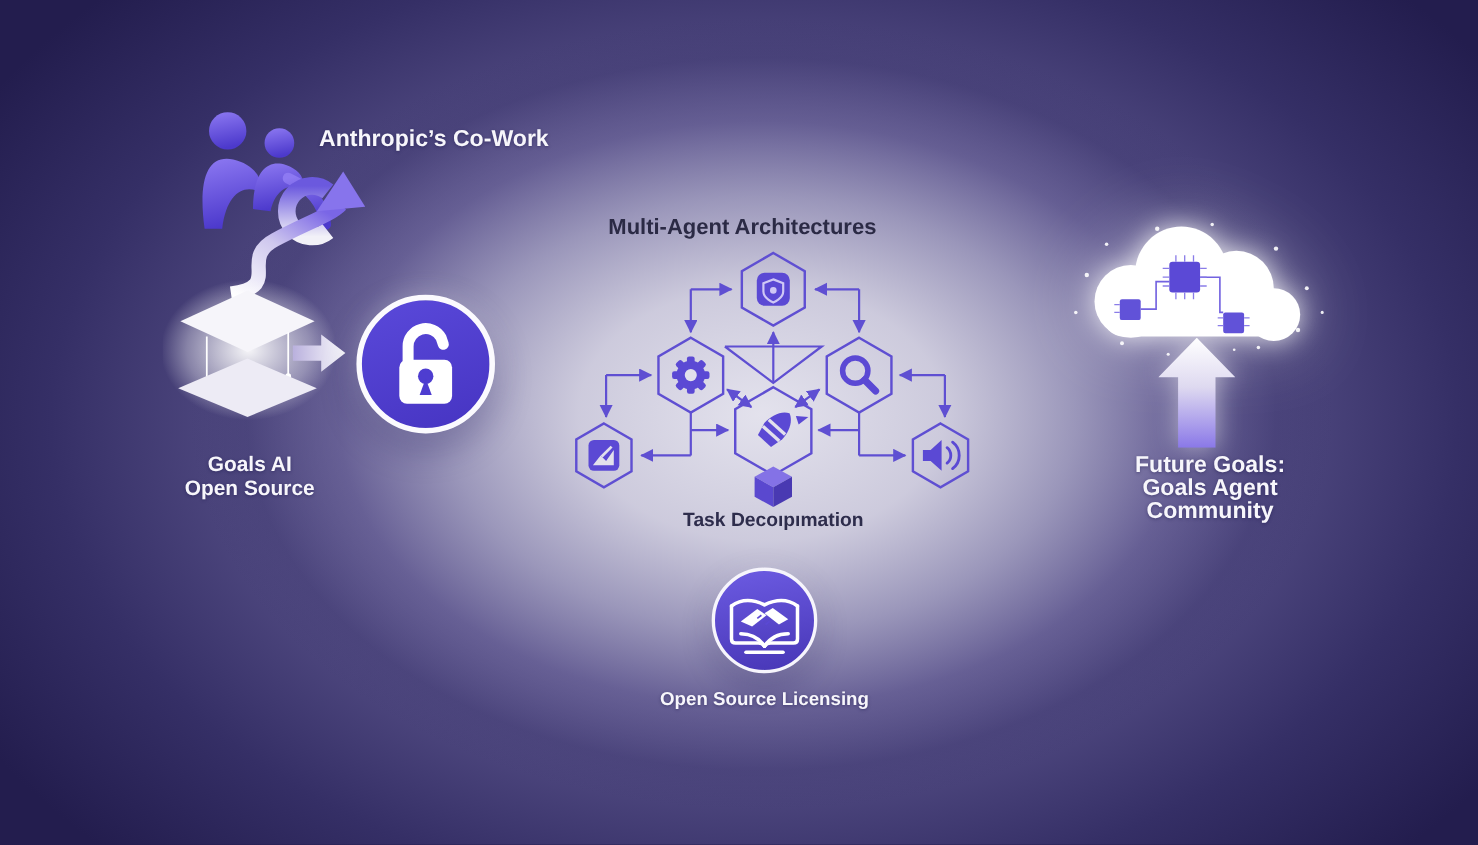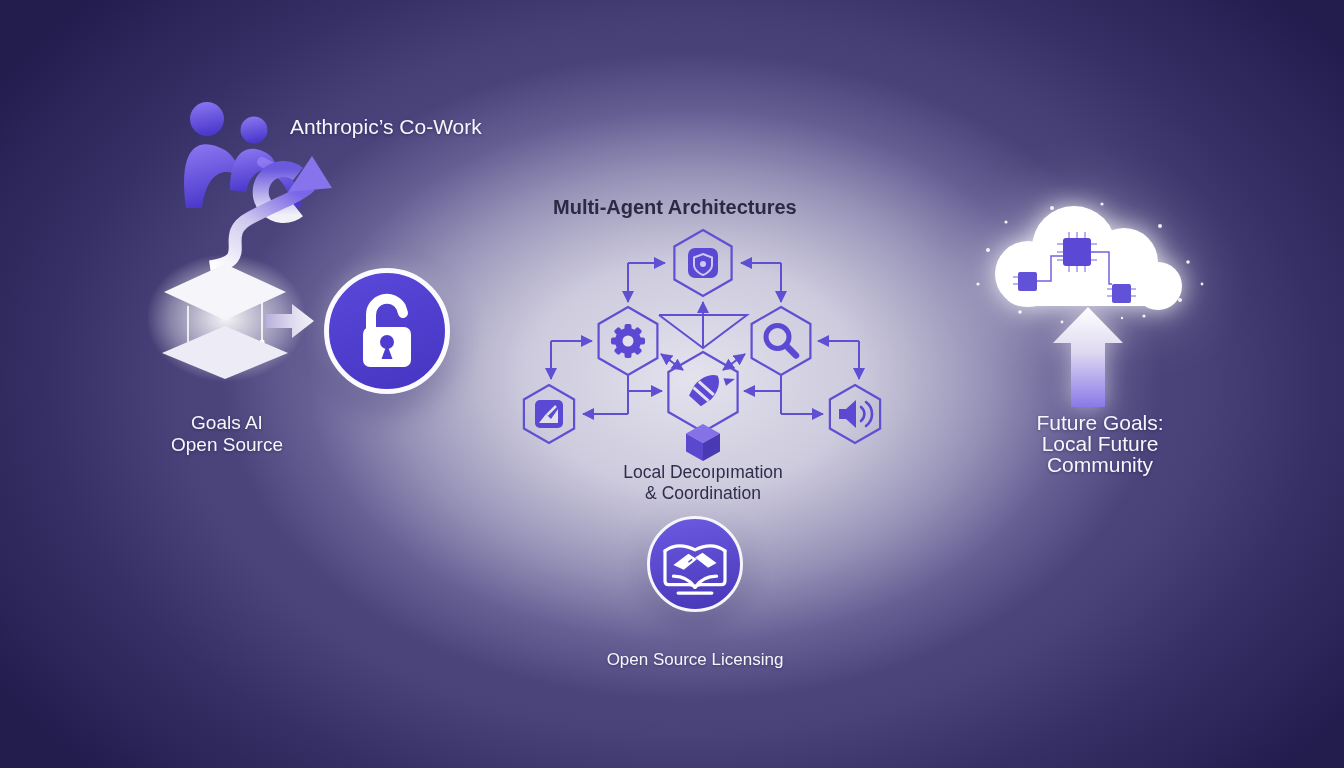--- a/index.html
+++ b/index.html
@@ -12,21 +12,21 @@
     position:absolute;inset:0;
     background:
       radial-gradient(ellipse 520px 360px at 51.5% 49%,
         rgba(232,231,240,0.95) 0%, rgba(214,212,227,0.9) 32%,
         rgba(171,168,198,0.75) 55%, rgba(110,103,154,0.55) 74%,
         rgba(58,52,107,0.25) 90%, rgba(35,29,78,0) 100%),
       radial-gradient(ellipse 820px 560px at 51% 50%,
         #8c86b0 0%, #5f5890 45%, #352f66 78%, #231d4e 100%);
   }
   .abs{position:absolute;}
-  .cap{font-weight:normal;text-align:center;line-height:21px;}
+  .cap{font-weight:bold;text-align:center;line-height:21px;}
   .cap-light{color:#f7f6fb;text-shadow:0 1px 3px rgba(25,20,70,.45);}
   .cap-dark{color:#2e2d4c;}
   .glow-soft{filter:drop-shadow(0 0 12px rgba(255,255,255,.55));}
   #cloud-svg{filter:drop-shadow(0 0 12px rgba(255,255,255,.8)) drop-shadow(0 0 32px rgba(255,255,255,.4));}
   #lock-badge{
     width:126px;height:126px;border-radius:50%;
     background:linear-gradient(160deg,#5a49da 0%,#4634c2 100%);
     border:5px solid #fbfafe;box-sizing:border-box;
     box-shadow:0 12px 32px rgba(28,20,92,.4), 0 0 24px rgba(255,255,255,.35);
   }
@@ -199,22 +199,21 @@
     </g>
 
     <g>
       <polygon points="208,196 225,205.5 208,215 191,205.5" fill="#8472e6"></polygon>
       <polygon points="191,205.5 208,215 208,233 191,223.5" fill="#5a48cf"></polygon>
       <polygon points="225,205.5 208,215 208,233 225,223.5" fill="#4939b2"></polygon>
     </g>
   </svg>
 
   <div class="abs cap cap-dark" style="left:563px;top:462px;width:280px;font-size:17.5px;">
-    <div>Local Decoıpımation</div>
-    <div>&amp; Coordination</div>
+    <div>Task Decoıpımation</div>
   </div>
 
   <div class="abs" id="handshake-badge" style="left:647px;top:516px;">
     <svg width="90" height="90" viewBox="0 0 96 96">
       <g stroke="#ffffff" stroke-width="3.4" fill="none" stroke-linecap="round" stroke-linejoin="round">
         <path d="M16,34 Q30,24 48,33 Q66,24 80,34"></path>
         <path d="M16,34 V66 Q16,70 20,70 H42 Q46,70 48,73 Q50,70 54,70 H76 Q80,70 80,66 V34"></path>
         <path d="M48,73 Q40,61 25,61"></path>
         <path d="M48,73 Q56,61 71,61"></path>
         <path d="M30,79 H66"></path>
@@ -224,21 +223,21 @@
         <path d="M71,47 L56,36 L48,41 L62,52 Z"></path>
       </g>
       <g stroke="#5b49d4" stroke-width="1.6">
         <line x1="41" y1="46" x2="45" y2="43"></line>
         <line x1="45" y1="49" x2="49" y2="46"></line>
         <line x1="49" y1="52" x2="53" y2="49"></line>
       </g>
     </svg>
   </div>
 
-  <div class="abs cap cap-light" style="left:545px;top:626px;width:300px;font-size:17px;line-height:20px;margin-top:24px;">
+  <div class="abs cap cap-light" style="left:545px;top:626px;width:300px;font-size:17px;line-height:20px;">
     <div>Open Source Licensing</div>
   </div>
 
   <svg class="abs" id="cloud-svg" style="left:962px;top:192px;" width="245" height="135" viewBox="0 0 245 135">
     <g fill="#ffffff">
       <circle cx="66" cy="82" r="33"></circle>
       <circle cx="112" cy="56" r="42"></circle>
       <circle cx="162" cy="70" r="34"></circle>
       <circle cx="196" cy="94" r="24"></circle>
       <rect x="40" y="74" width="172" height="40" rx="20"></rect>
@@ -296,17 +295,17 @@
         <stop offset="0" stop-color="#ffffff"></stop>
           <stop offset="0.45" stop-color="#ded9f0"></stop>
           <stop offset="1" stop-color="#8a78e8"></stop>
       </linearGradient>
     </defs>
     <polygon points="35,0 70,36 52,36 52,100 18,100 18,36 0,36" fill="url(#ug)"></polygon>
   </svg>
 
   <div class="abs cap cap-light" style="left:1020px;top:412px;width:160px;font-size:21px;">
     <div>Future Goals:</div>
-    <div>Local Future</div>
+    <div>Goals Agent</div>
     <div>Community</div>
   </div>
 
 </div>
 
 </body></html>

